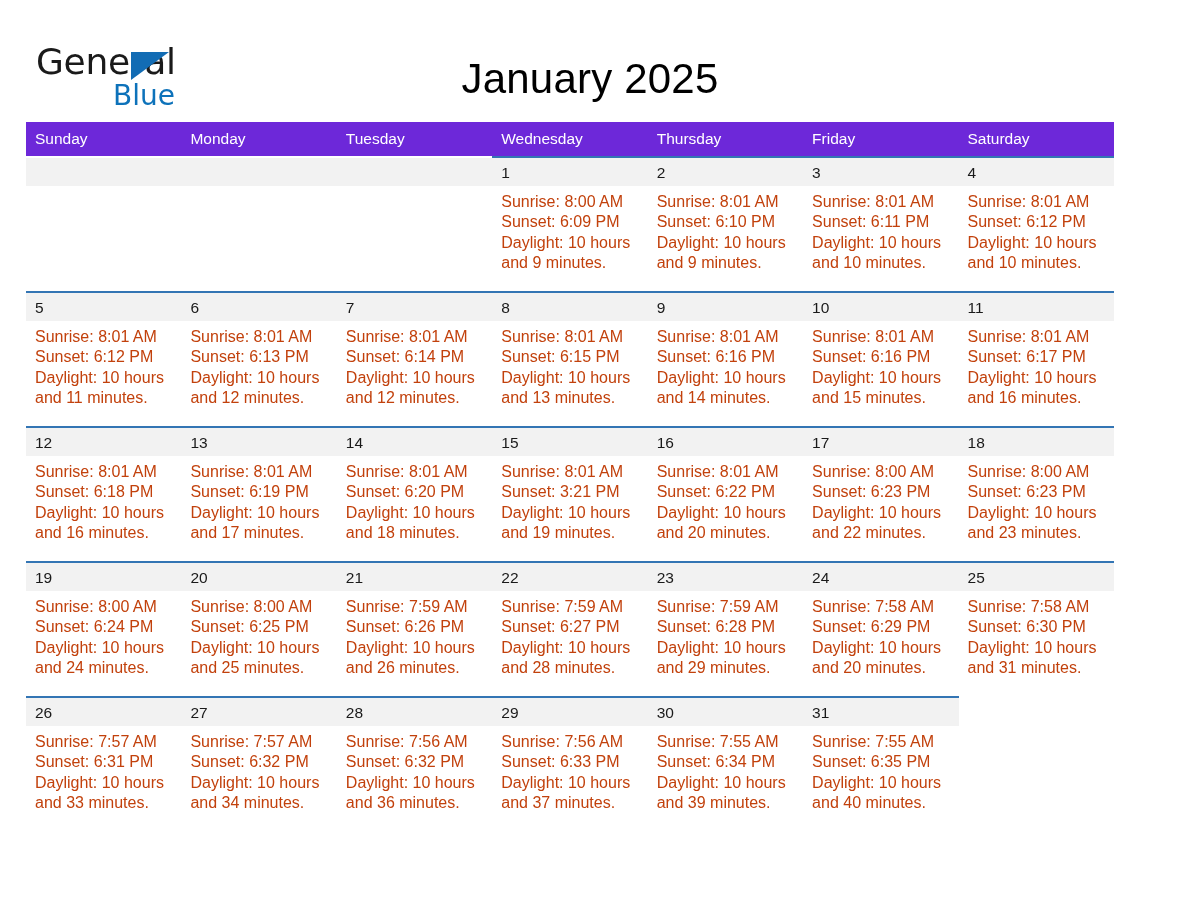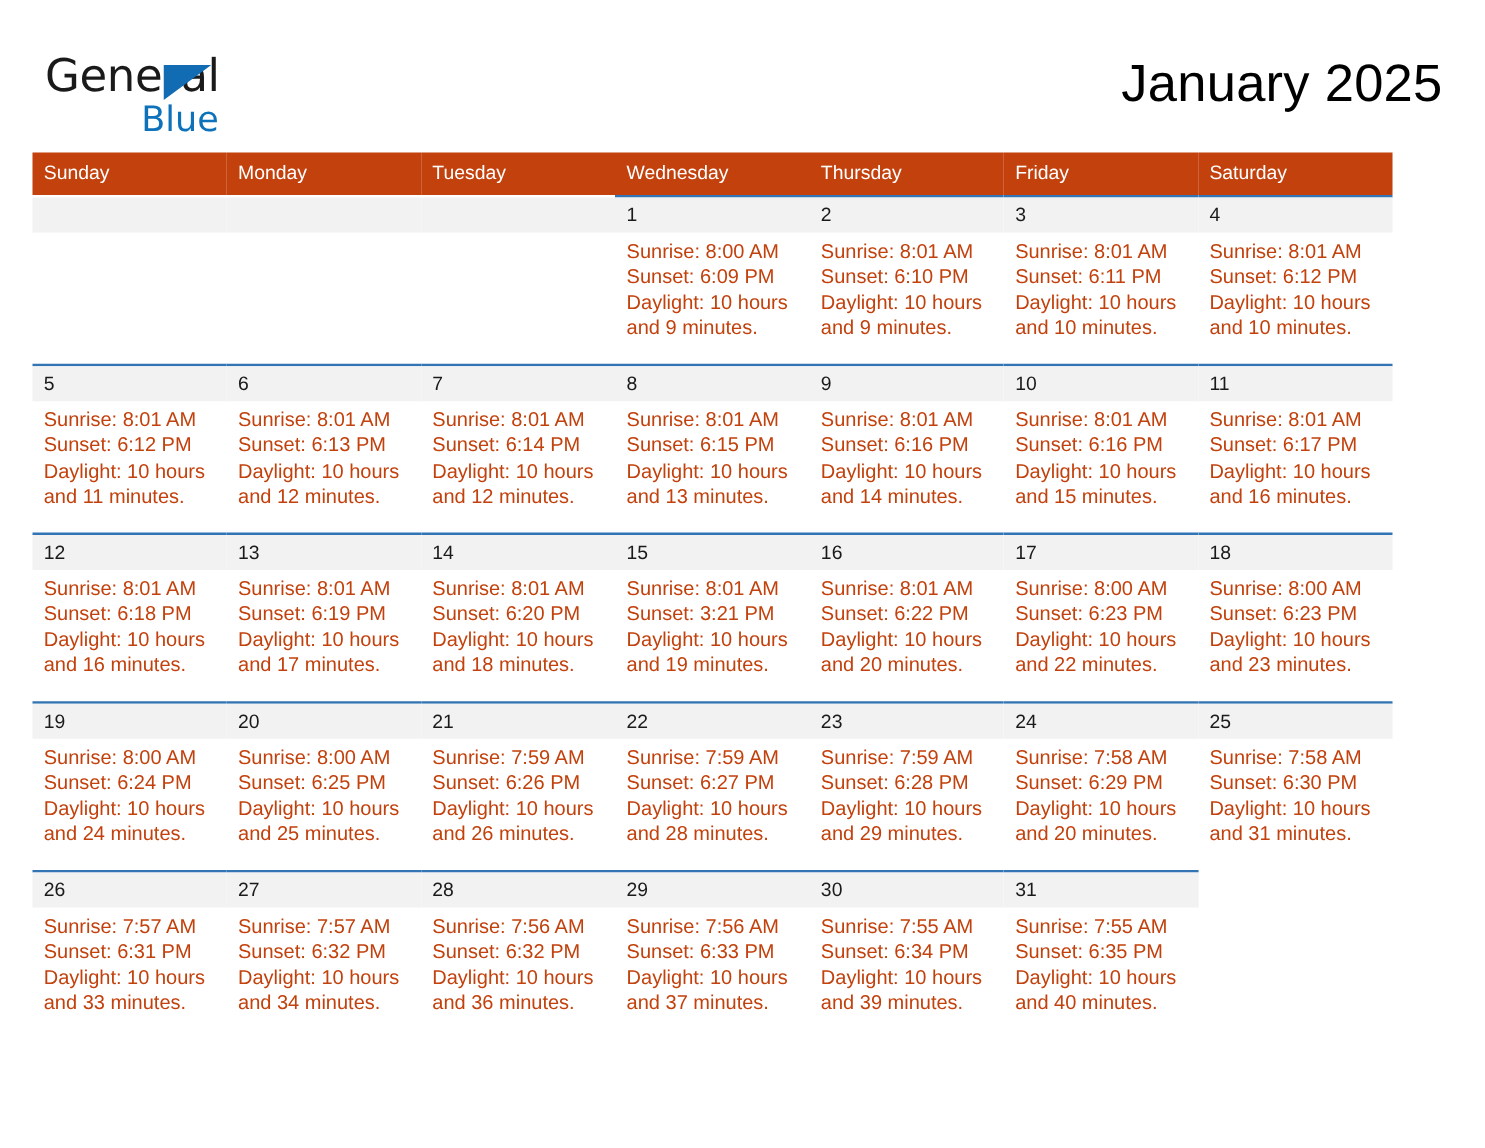--- a/index.html
+++ b/index.html
@@ -70,42 +70,43 @@
 
   .title-block {
     text-align: right;
     padding-right: 8px;
   }
   .cal-title {
     font-size: 42px;
     font-weight: 400;
     line-height: 50px;
     color: #000000;
-    margin: 0;
+    margin: 12px;
     letter-spacing: 0.2px;
+    text-align: center;
   }
   .cal-subtitle {
     font-size: 23px;
     font-weight: 400;
     line-height: 30px;
     color: #000000;
     margin: 10px 0 0 0;
   }
 
   
   .calendar {
     margin-top: 14px;
     width: 1088px;
     border-collapse: collapse;
     table-layout: fixed;
   }
   .calendar col { width: 155.4px; }
 
   thead th {
-    background: #c2410c;
+    background: #6d28d9;
     color: #ffffff;
     font-size: 15.5px;
     font-weight: 400;
     text-align: left;
     padding: 8px 0 8px 9px;
     height: 18px;
     border: none;
   }
 
   tbody tr { height: 135px; }

